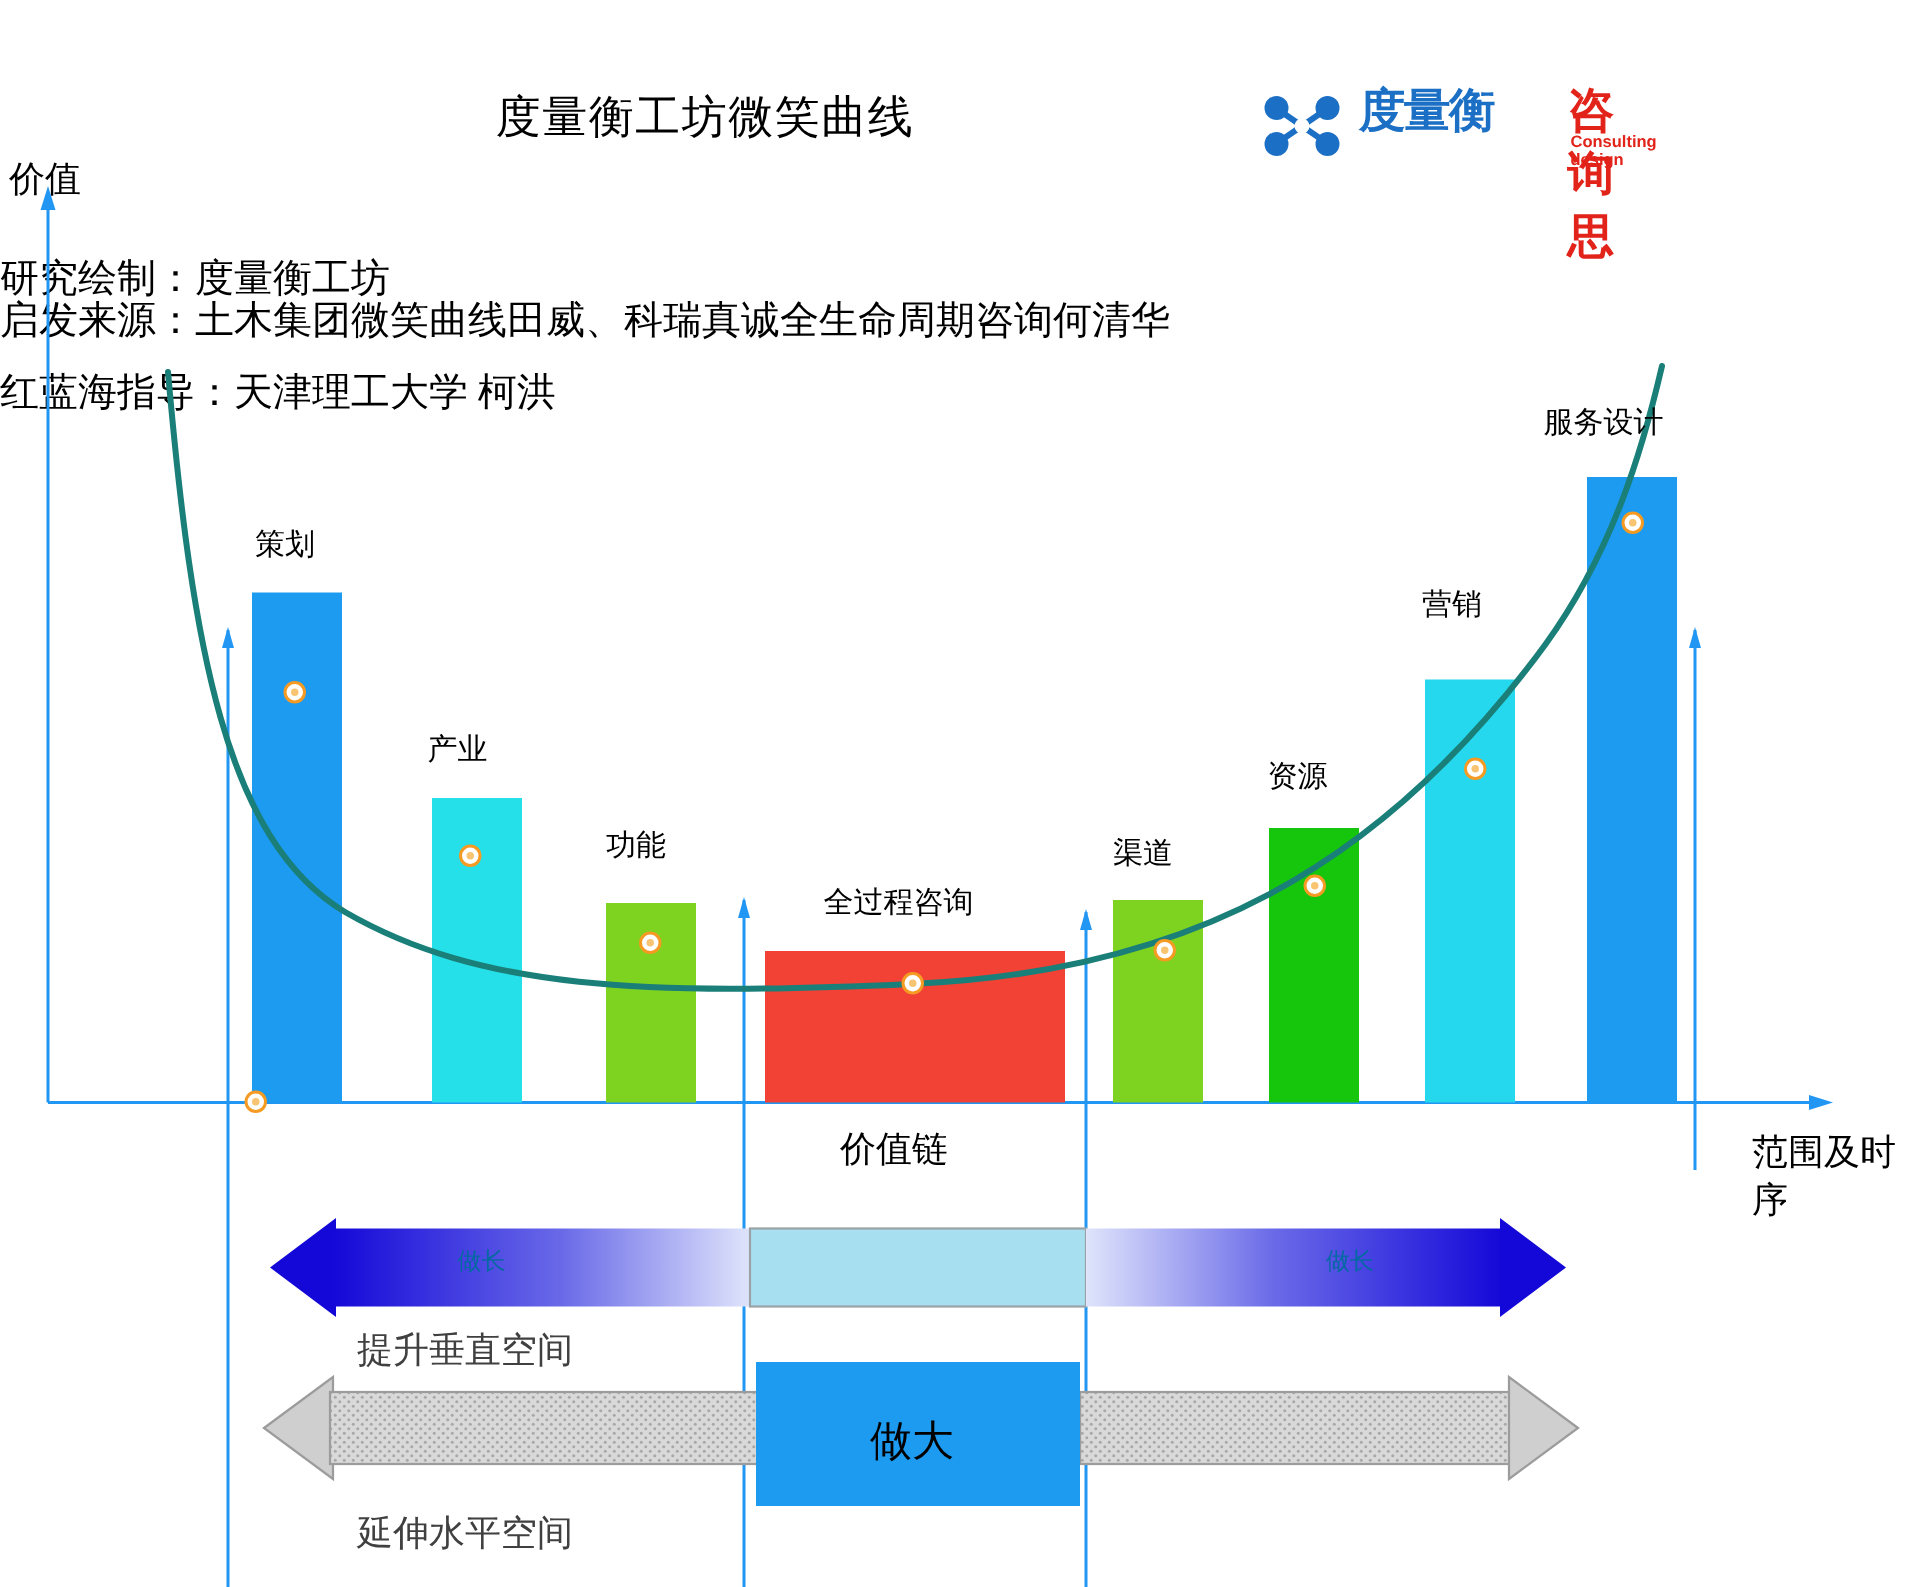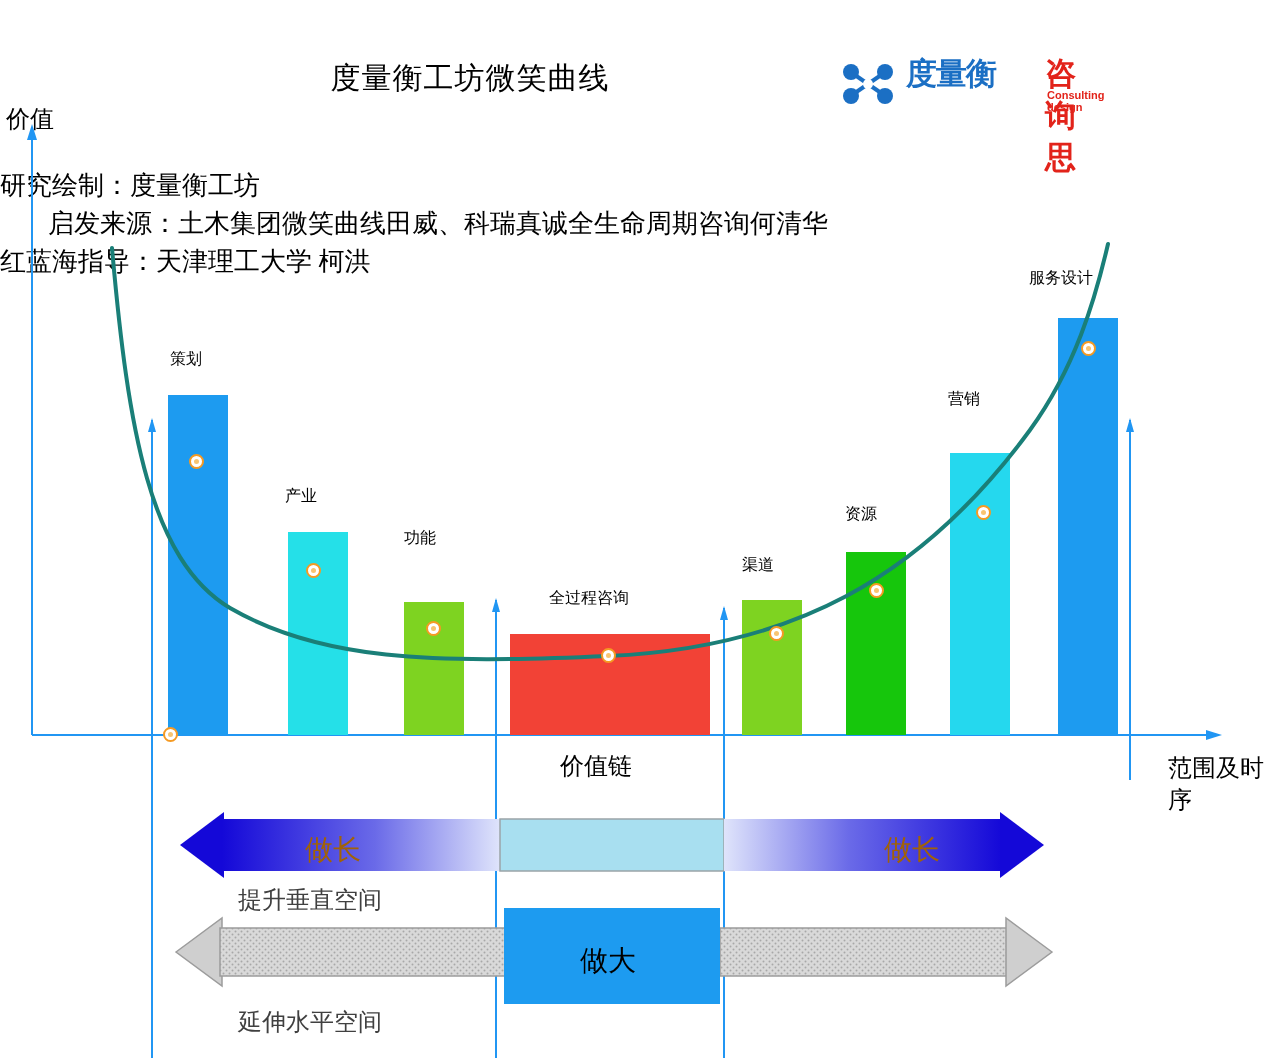--- a/index.html
+++ b/index.html
@@ -15,33 +15,33 @@
   #logo{left:840px;top:55px;width:265px;height:52px;}
   #logo .dots{position:absolute;left:0;top:6px;}
   #logo .brandcn{position:absolute;left:66px;top:-2px;font-size:31px;font-weight:bold;
      color:#1b6fc4;font-family:"Liberation Sans",sans-serif;letter-spacing:-1px;}
   #logo .brandred{position:absolute;left:205px;top:-2px;font-size:31px;font-weight:bold;
      color:#e2231a;font-family:"Liberation Sans",sans-serif;}
   #logo .brandsub{position:absolute;left:207px;top:34px;font-size:11px;font-weight:bold;
      color:#e2231a;font-family:"Liberation Sans",sans-serif;}
   .credit{left:0;right:0;text-align:left;font-size:26px;}
   #credit1{top:168px;}
-  #credit2{top:206px;padding-left:48px;}
+  #credit2{top:196px;}
   #credit3{top:244px;}
 
   #axis-y-label{left:6px;top:103px;font-size:24px;}
   #axis-x-label{left:1168px;top:752px;font-size:24px;}
   #vc-label{left:560px;top:750px;font-size:24px;}
-  .barlabel{position:absolute;font-size:16px;white-space:nowrap;}
+  .barlabel{position:absolute;font-size:20px;white-space:nowrap;}
   .node{position:absolute;width:15px;height:15px;border-radius:50%;
         background:#ffffff;border:2px solid #f59a23;box-sizing:border-box;}
   .node:after{content:"";position:absolute;left:3px;top:3px;width:5px;height:5px;
         border-radius:50%;background:#f8c471;}
 
-  .arrowtext{position:absolute;font-size:28px;color:#a16207;}
+  .arrowtext{position:absolute;font-size:16px;color:#0369a1;}
   .plaintext{position:absolute;font-size:24px;color:#404040;}
   #big-label{position:absolute;font-size:28px;color:#000000;}
 </style>
 </head>
 <body>
 
 <div class="abs" id="title">
   <span id="title-inner">度量衡工坊微笑曲线</span>
 </div>
 
@@ -138,21 +138,21 @@
 <div class="node abs" style="left:306px;top:563px;"></div>
 <div class="node abs" style="left:426px;top:621px;"></div>
 <div class="node abs" style="left:601px;top:648px;"></div>
 <div class="node abs" style="left:769px;top:626px;"></div>
 <div class="node abs" style="left:869px;top:583px;"></div>
 <div class="node abs" style="left:976px;top:505px;"></div>
 <div class="node abs" style="left:1081px;top:341px;"></div>
 
 <div class="abs barlabel" style="left:170px;top:349px;">策划</div>
 <div class="abs barlabel" style="left:285px;top:486px;text-align:right;">产业</div>
-<div class="abs barlabel" style="left:404px;top:528px;">功能</div>
+<div class="abs barlabel" style="left:404px;top:550px;">功能</div>
 <div class="abs barlabel" style="left:549px;top:588px;">全过程咨询</div>
 <div class="abs barlabel" style="left:742px;top:555px;">渠道</div>
 <div class="abs barlabel" style="left:845px;top:504px;">资源</div>
 <div class="abs barlabel" style="left:948px;top:389px;">营销</div>
 <div class="abs barlabel" style="left:1029px;top:268px;">服务设计</div>
 
 <div class="abs arrowtext" style="left:305px;top:831px;">做长</div>
 <div class="abs arrowtext" style="left:884px;top:831px;">做长</div>
 <div class="abs plaintext" style="left:238px;top:884px;">提升垂直空间</div>
 <div class="abs plaintext" style="left:238px;top:1006px;">延伸水平空间</div>

